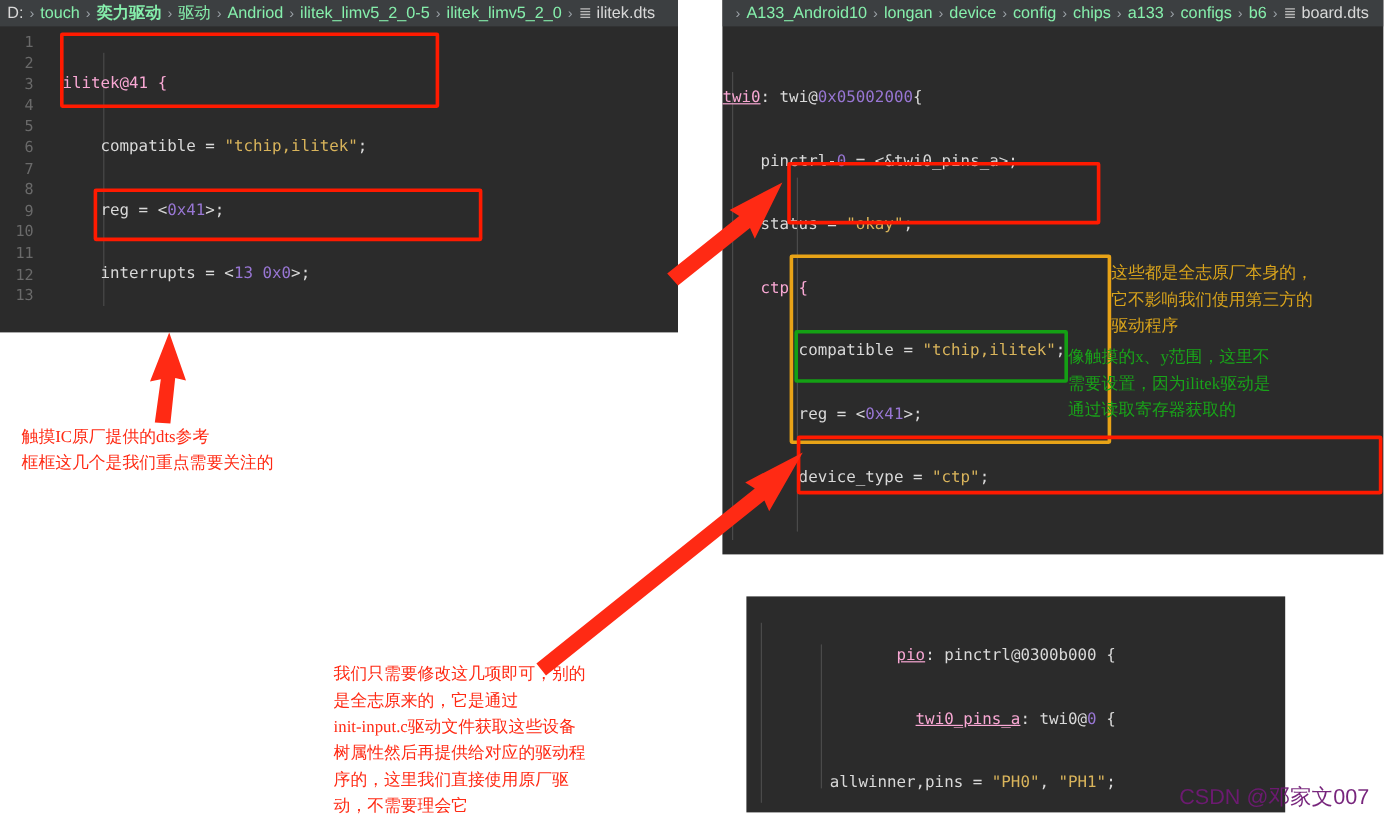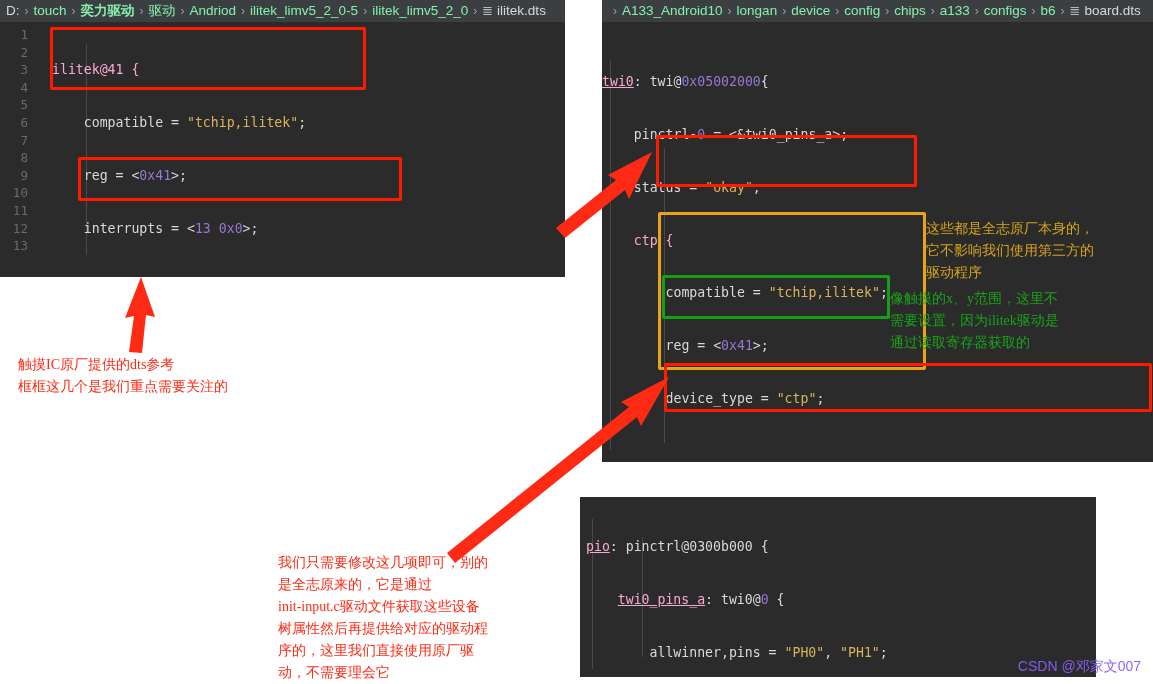--- a/index.html
+++ b/index.html
@@ -44,21 +44,21 @@
   .box.yellow{border-color:#e8a317;}
   .box.green{border-color:#14a014;}
 
   .note{position:absolute;white-space:pre-line;font-size:14px;line-height:22px;
         font-family:Liberation Serif, serif;}
   .note.red{color:#ff2a14;}
   .note.yellow{color:#d8a31c;}
   .note.green{color:#19a319;}
 
   .watermark{
-    position:absolute;right:12px;bottom:8px;color:#8b5cf6;font-size:14px;
+    position:absolute;right:12px;bottom:8px;color:#701a75;font-size:18px;
     font-family:"Liberation Sans","DejaVu Sans",sans-serif;opacity:.95;
   }
   svg.arrows{position:absolute;left:0;top:0;width:1153px;height:684px;pointer-events:none;}
 </style>
 </head>
 <body>
 
 <div class="panel" id="left-panel" style="left:0;top:0;width:565px;height:277px;">
   <div class="crumbbar">
     <span class="drive">D:</span>
@@ -165,21 +165,21 @@
     
     
   </div>
 </div>
 
 <div class="box" style="left:656px;top:135px;width:255px;height:46px;"></div>
 <div class="box yellow" style="left:658px;top:212px;width:262px;height:152px;"></div>
 <div class="box green" style="left:662px;top:275px;width:222px;height:38px;"></div>
 <div class="box" style="left:664px;top:363px;width:482px;height:43px;"></div>
 
-<div class="panel" id="right-panel-bottom" style="left:580px;top:497px;width:516px;height:180px;">
+<div class="panel" id="right-panel-bottom" style="left:622px;top:497px;width:449px;height:180px;text-align:right;">
   <div class="indentline" style="left:12px;top:22px;height:150px;"></div>
   <div class="indentline" style="left:62px;top:40px;height:120px;"></div>
   <div class="code" style="position:absolute;left:6px;top:6px;">
     <div><span class=""><span class="t-label">pio</span>: pinctrl@0300b000 {</span></div>
     <div><span class="">    <span class="t-label">twi0_pins_a</span>: twi0@<span class="t-num">0</span> {</span></div>
     <div><span>        allwinner,pins = <span class="t-str">"PH0"</span>, <span class="t-str">"PH1"</span>;</span></div>
     
     
     
     

